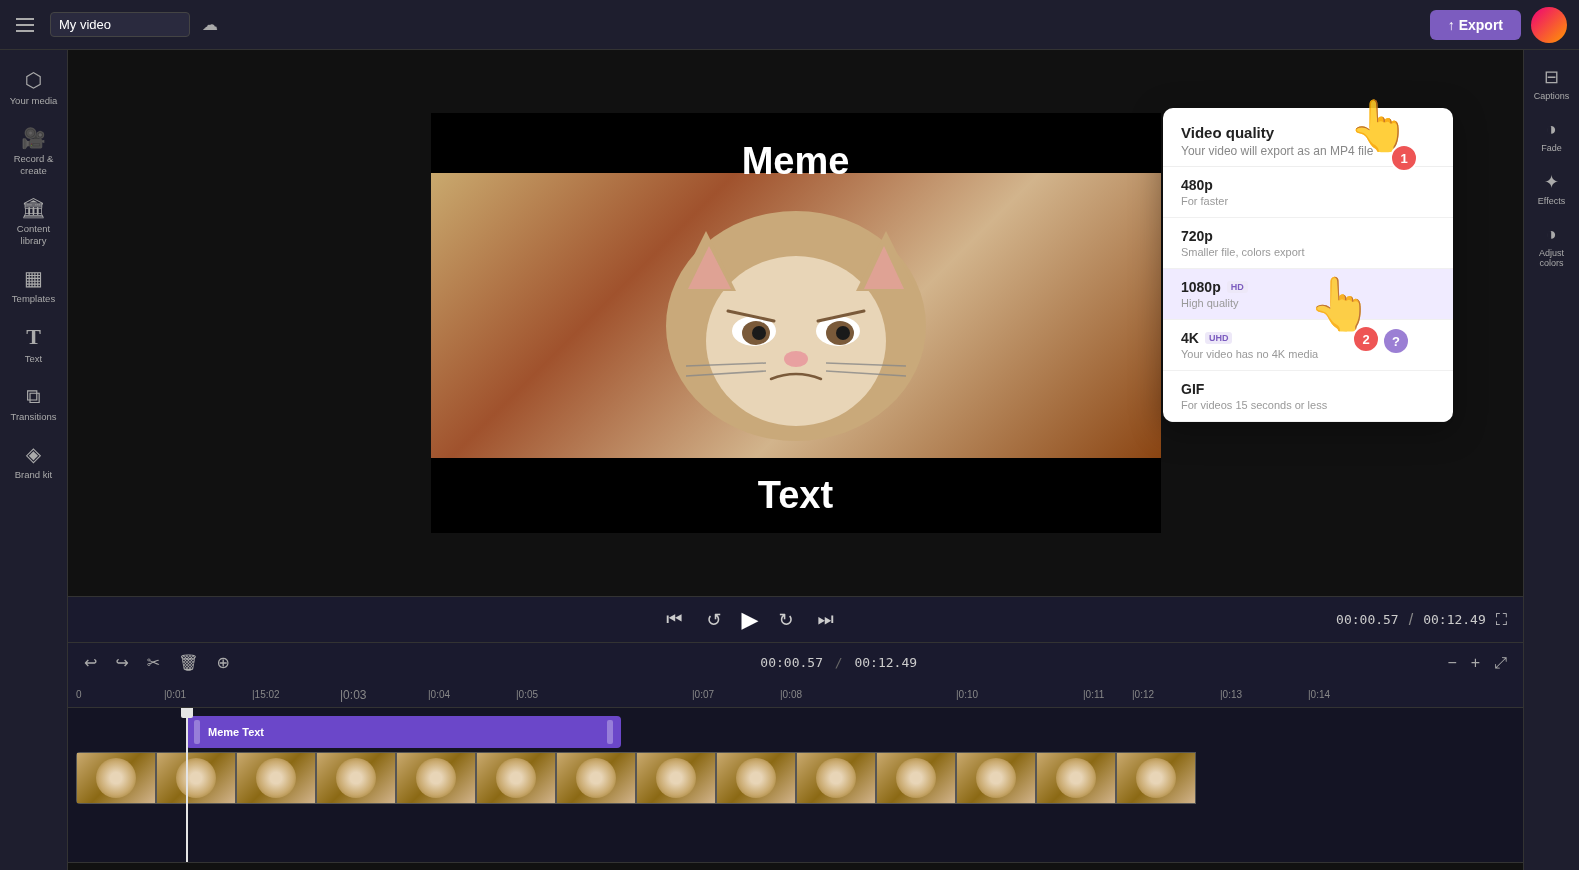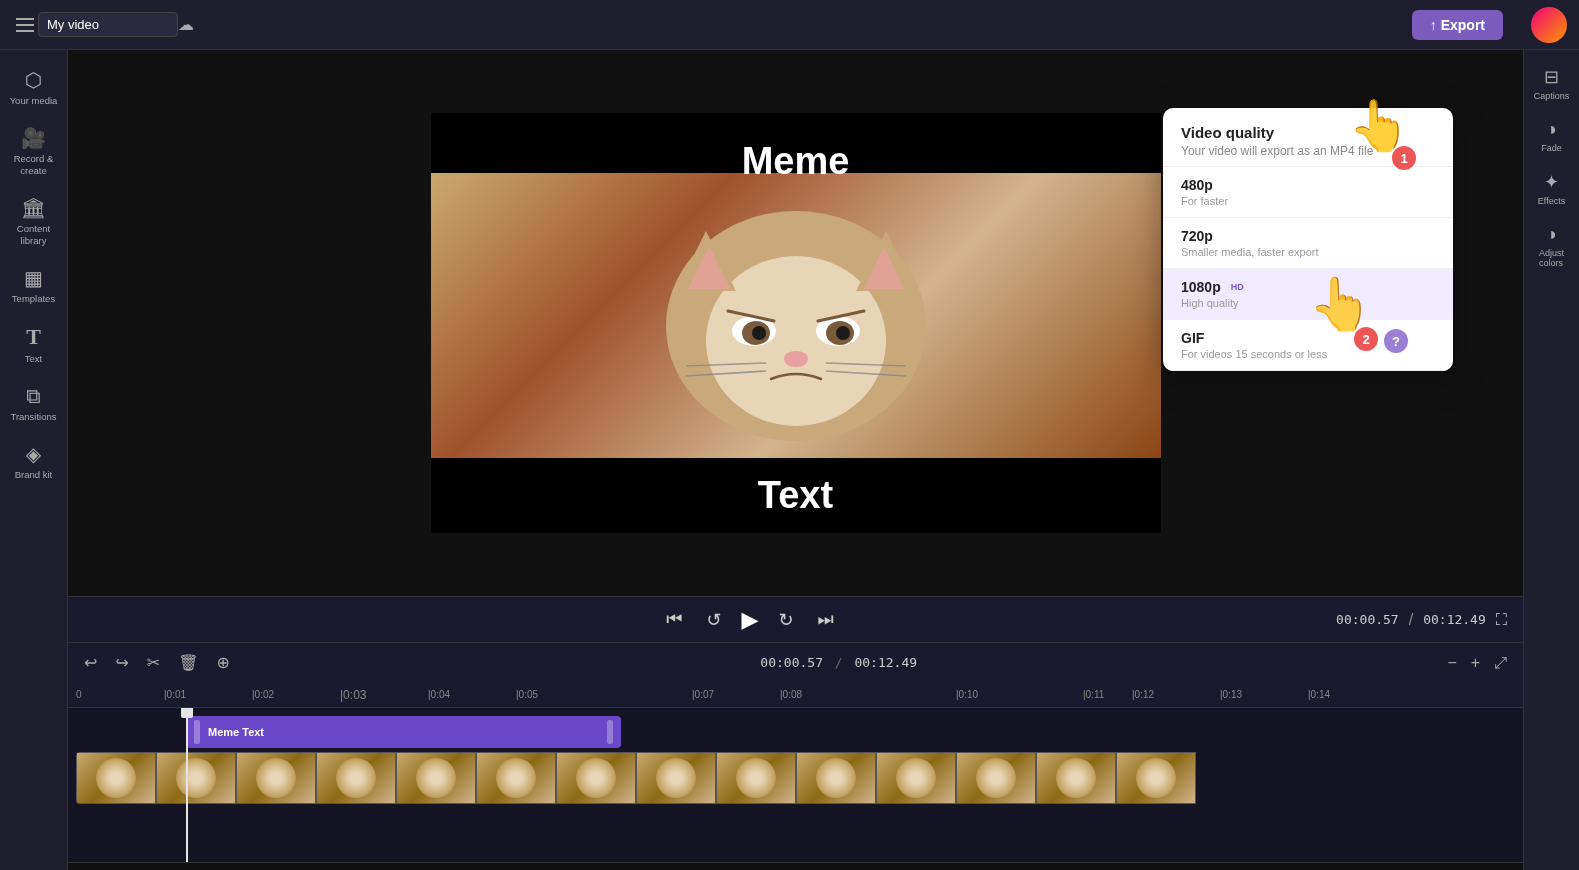--- a/index.html
+++ b/index.html
@@ -9,34 +9,34 @@
     .topbar {
       height: 50px;
       background: #1e1e2e;
       display: flex;
       align-items: center;
       justify-content: space-between;
       padding: 0 12px;
       border-bottom: 1px solid #333;
       flex-shrink: 0;
     }
-    .topbar-left { display: flex; align-items: center; gap: 0; }
+    .topbar-left { display: flex; align-items: center; gap: 12px; }
     .hamburger { display: flex; flex-direction: column; gap: 4px; cursor: pointer; padding: 4px; }
     .hamburger span { width: 18px; height: 2px; background: #aaa; display: block; }
     .video-title-input {
       background: #2a2a3e;
       border: 1px solid #444;
       border-radius: 4px;
       color: #fff;
       font-size: 13px;
       padding: 4px 8px;
       width: 140px;
     }
     .cloud-icon { color: #aaa; font-size: 16px; }
-    .topbar-right { display: flex; align-items: center; gap: 28px; }
+    .topbar-right { display: flex; align-items: center; gap: 10px; }
     .export-btn {
       background: #7c5cbf;
       color: #fff;
       border: none;
       border-radius: 6px;
       padding: 7px 18px;
       font-size: 14px;
       font-weight: 600;
       cursor: pointer;
       display: flex;
@@ -295,21 +295,21 @@
       flex-direction: column;
       align-items: center;
       gap: 3px;
       padding: 8px 4px;
       border-radius: 6px;
       cursor: pointer;
       color: #aaa;
       width: 52px;
     }
     .right-tool .icon { font-size: 18px; }
-    .right-tool .label { font-size: 9px; }
+    .right-tool .label { font-size: 9px; text-align: center; }
 
     
     .quality-dropdown {
       position: absolute;
       top: 58px;
       right: 70px;
       width: 290px;
       background: #fff;
       border-radius: 10px;
       box-shadow: 0 8px 32px rgba(0,0,0,0.35);
@@ -514,27 +514,33 @@
         <div class="quality-header">
           <div class="quality-title">Video quality</div>
           <div class="quality-subtitle">Your video will export as an MP4 file</div>
         </div>
         <div class="quality-option">
           <div class="quality-option-name">480p</div>
           <div class="quality-option-desc">For faster</div>
         </div>
         <div class="quality-option">
           <div class="quality-option-name">720p</div>
-          <div class="quality-option-desc">Smaller media, faster export</div>
+          <div class="quality-option-desc">Smaller file, colors export</div>
         </div>
         <div class="quality-option selected">
           <div class="quality-option-name">
             1080p <span class="quality-badge">HD</span>
           </div>
           <div class="quality-option-desc">High quality</div>
+        </div>
+        <div class="quality-option">
+          <div class="quality-option-name">
+            4K <span class="quality-badge">UHD</span>
+          </div>
+          <div class="quality-option-desc">Your video has no 4K media</div>
         </div>
         <div class="quality-option">
           <div class="quality-option-name">GIF</div>
           <div class="quality-option-desc">For videos 15 seconds or less</div>
         </div>
       </div>
 
       <div class="cursor-1">
         <svg width="60" height="70" viewBox="0 0 60 70">
           <text x="0" y="55" font-size="50" fill="#e07060" opacity="0.9">👆</text>
@@ -593,21 +599,21 @@
 
       <div class="timeline-ruler">
         <div class="ruler-marks">
           <div class="ruler-mark">
               <span style="color:#888;font-size:10px;">0</span>
             </div>
           <div class="ruler-mark">
               <span style="color:#888;font-size:10px;">|0:01</span>
             </div>
           <div class="ruler-mark">
-              <span style="color:#888;font-size:10px;">|0:02</span>
+              <span style="color:#888;font-size:10px;">|15:02</span>
             </div>
           <div class="ruler-mark">
               <span style="color:#888;font-size:12px;">|0:03</span>
             </div>
           <div class="ruler-mark">
               <span style="color:#888;font-size:10px;">|0:04</span>
             </div>
           <div class="ruler-mark">
               <span style="color:#888;font-size:10px;">|0:05</span>
             </div>

